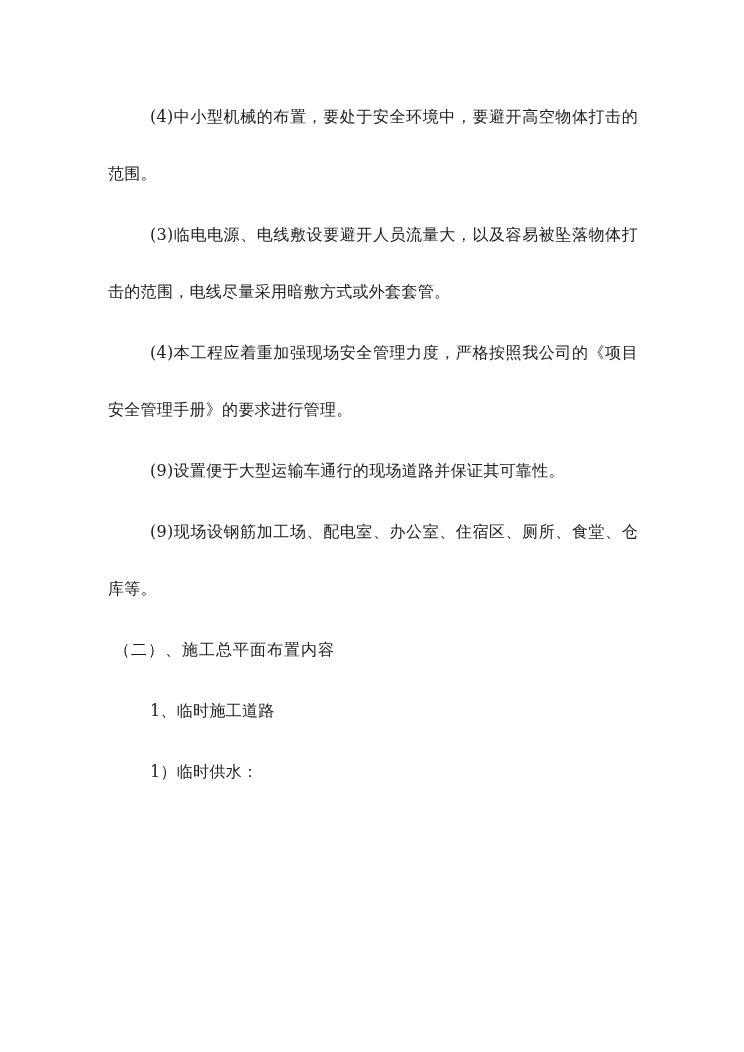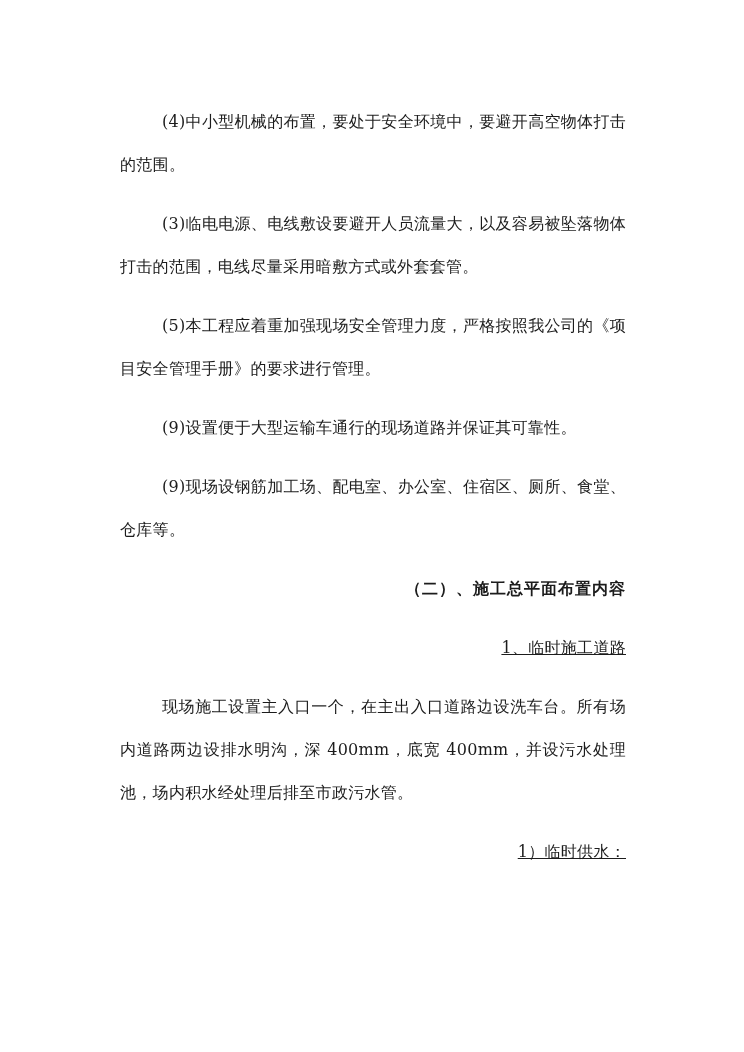--- a/index.html
+++ b/index.html
@@ -16,51 +16,49 @@
     font-family: "DejaVu Serif", "Liberation Serif", serif;
     color: #1c1c1c;
   }
   .text-body {
     position: absolute;
     left: 104px;
     top: 84px;
     width: 538px;
   }
   .block {
-    margin: 16px;
+    margin: 4px;
     font-size: 16px;
-    line-height: 43px;
+    line-height: 57px;
     text-align: justify;
     word-break: break-all;
     letter-spacing: 0.3px;
   }
   .para {
     text-indent: 42px;
   }
   .heading {
     text-indent: 6px;
-    font-weight: bold;
-    text-align: right;
+    font-weight: normal;
+    text-align: left;
     letter-spacing: 1px;
   }
   .subitem {
     text-indent: 42px;
-    text-align: right;
-    text-decoration: underline;
+    text-align: left;
   }
 </style>
 </head>
 <body>
 
 <div class="page">
   <div class="text-body">
     <p class="block para">(4)中小型机械的布置，要处于安全环境中，要避开高空物体打击的范围。</p>
     <p class="block para">(3)临电电源、电线敷设要避开人员流量大，以及容易被坠落物体打击的范围，电线尽量采用暗敷方式或外套套管。</p>
-    <p class="block para">(5)本工程应着重加强现场安全管理力度，严格按照我公司的《项目安全管理手册》的要求进行管理。</p>
+    <p class="block para">(4)本工程应着重加强现场安全管理力度，严格按照我公司的《项目安全管理手册》的要求进行管理。</p>
     <p class="block para">(9)设置便于大型运输车通行的现场道路并保证其可靠性。</p>
     <p class="block para">(9)现场设钢筋加工场、配电室、办公室、住宿区、厕所、食堂、仓库等。</p>
     <p class="block heading">（二）、施工总平面布置内容</p>
     <p class="block subitem">1、临时施工道路</p>
-    <p class="block para">现场施工设置主入口一个，在主出入口道路边设洗车台。所有场内道路两边设排水明沟，深 400mm，底宽 400mm，并设污水处理池，场内积水经处理后排至市政污水管。</p>
     <p class="block subitem">1）临时供水：</p>
 
   </div>
 </div>
 
 </body></html>

